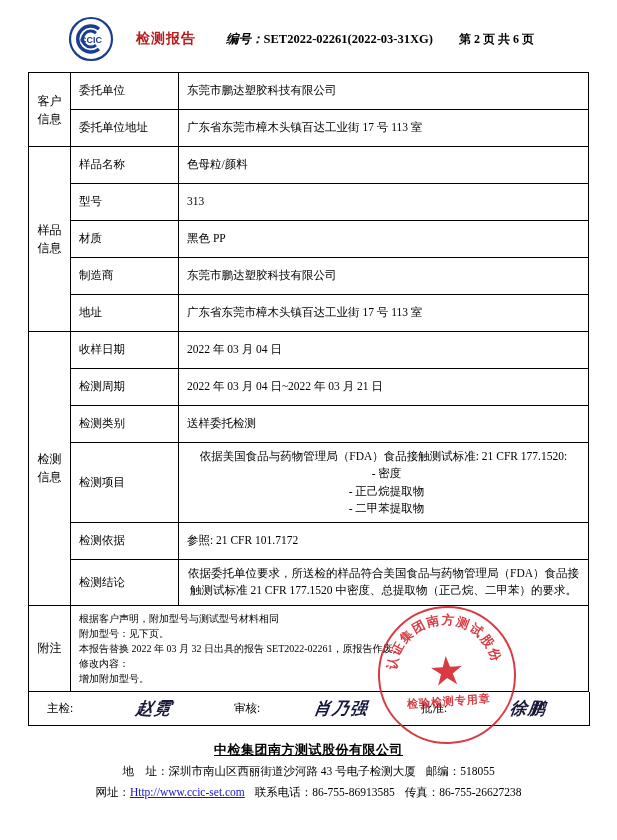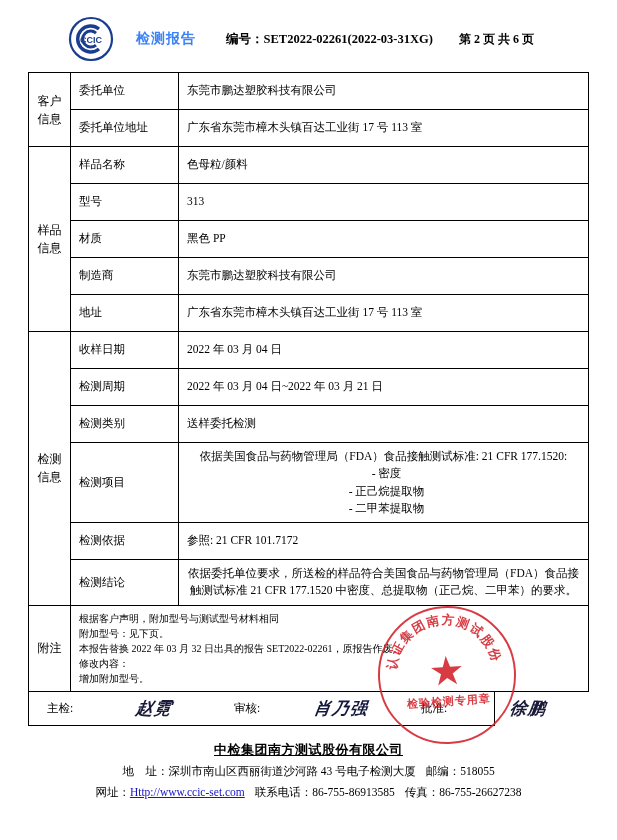--- a/index.html
+++ b/index.html
@@ -34,31 +34,31 @@
     width: 46px;
     height: 46px;
     flex: 0 0 46px;
     margin-left: 40px;
     margin-right: 22px;
   }
   .header-title {
     font-size: 14px;
     font-weight: bold;
     letter-spacing: 1px;
-    color: #3b82f6;
+    color: #b91c1c;
     margin-right: 30px;
     white-space: nowrap;
   }
   .header-report-no {
     font-size: 12.5px;
     font-weight: bold;
     white-space: nowrap;
     margin-right: 26px;
   }
-  .header-report-no .lbl { font-weight: bold; }
+  .header-report-no .lbl { font-weight: bold; font-style: italic; }
   .header-page {
     font-size: 12px;
     font-weight: bold;
     white-space: nowrap;
     text-align: right;
   }
 
   
   table.main {
     width: 561px;
@@ -137,21 +137,21 @@
     color: #1a1a3a;
     letter-spacing: 1px;
     transform: skewX(-8deg);
     display: inline-block;
   }
   .sig-hand.blue { color: #15183d; }
 
   .outer-box {
     border: 1px solid #000;
     border-top: none;
-    width: 467px;
+    width: 562px;
     box-sizing: border-box;
   }
 
   
   .stamp {
     position: absolute;
     width: 134px;
     height: 134px;
     left: 378px;
     top: 606px;

